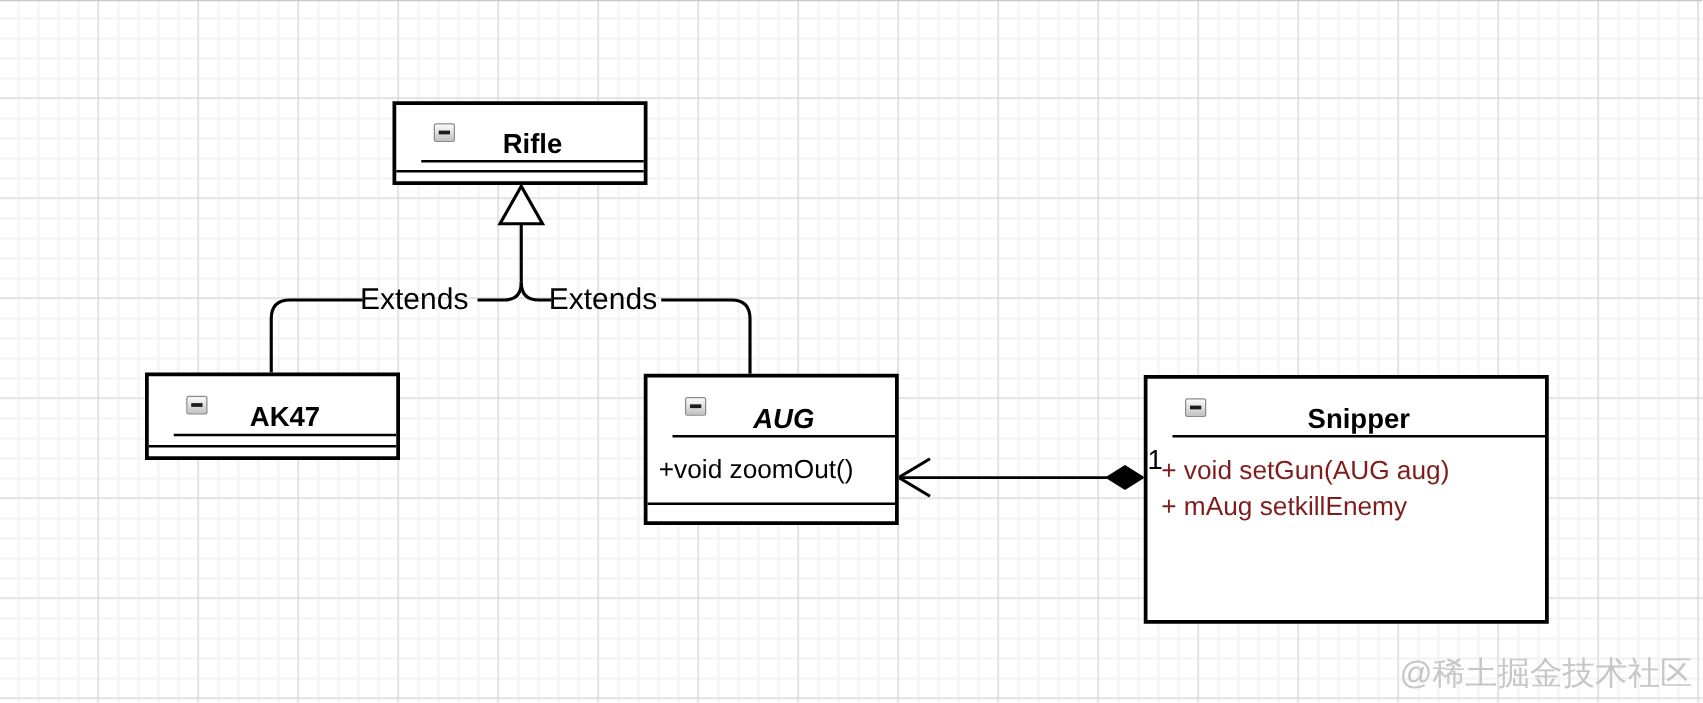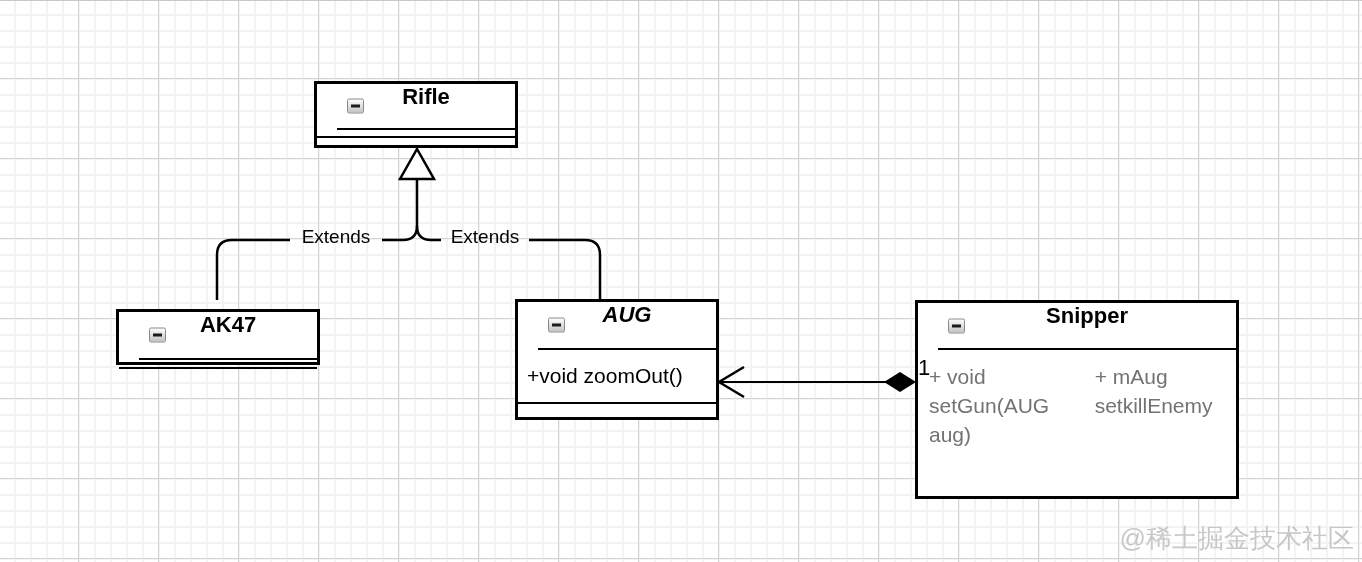--- a/index.html
+++ b/index.html
@@ -31,21 +31,21 @@
 
   .cls {
     position:absolute;
     background:#ffffff;
     border:3px solid #000000;
     box-sizing:border-box;
     z-index:2;
   }
   .cls .title {
     position:relative;
-    display:flex; align-items:flex-start; justify-content:center;
+    display:flex; align-items:flex-end; justify-content:center;
     border-bottom:2px solid #000000;
     font-weight:bold; font-size:22px; color:#000;
     box-sizing:border-box;
     margin-left:20px;
   }
   .collapse-icon {
     position:absolute; left:10px; top:50%; transform:translateY(-50%);
     width:17px; height:15px;
     border:1px solid #8a8a8a; border-radius:2px;
     background:linear-gradient(#fdfdfd,#c2c2c2);
@@ -58,29 +58,28 @@
   .row-empty { border-bottom:2px solid #000; box-sizing:border-box; }
   .row-empty.last { border-bottom:none; }
 
   .member-row {
     display:flex; align-items:center;
     font-size:21px; color:#000;
     border-bottom:2px solid #000;
     box-sizing:border-box;
   }
   .member-block {
-    display:flex; flex-direction:row; justify-content:center;
-    font-size:21px; color:#737373; line-height:29px;
+    display:flex; flex-direction:column; justify-content:center;
+    font-size:21px; color:#7f1d1d; line-height:29px;
     box-sizing:border-box;
   }
 
   .edge-label {
     position:absolute;
-    font-size:19px; color:#000;
-    text-align:center;
+    font-size:24px; color:#000;
     z-index:3;
     white-space:nowrap;
   }
   .multiplicity {
     position:absolute;
     font-size:22px; color:#000;
     z-index:3;
   }
   .watermark {
     position:absolute;
@@ -88,21 +87,21 @@
     font-size:26px; color:#c7c7c7;
     z-index:3;
   }
 
   
   #cls-rifle   { left:314px; top:81px;  width:204px; height:67px; }
   #cls-rifle .title { height:46px; }
   #cls-rifle .r1 { height:8px; }
   #cls-rifle .r2 { height:6px; }
 
-  #cls-ak47    { left:116px; top:309px; width:204px; height:56px; }
+  #cls-ak47    { left:116px; top:298px; width:204px; height:70px; }
   #cls-ak47 .title { height:48px; }
   #cls-ak47 .r1 { height:9px; }
   #cls-ak47 .r2 { height:6px; }
 
   #cls-aug     { left:515px; top:299px; width:204px; height:121px; }
   #cls-aug .title { height:48px;font-style:italic; }
   #cls-aug .member-row { height:54px; padding-left:9px; }
   #cls-aug .r2 { height:11px; }
 
   #cls-snipper { left:915px; top:300px; width:324px; height:199px; }

